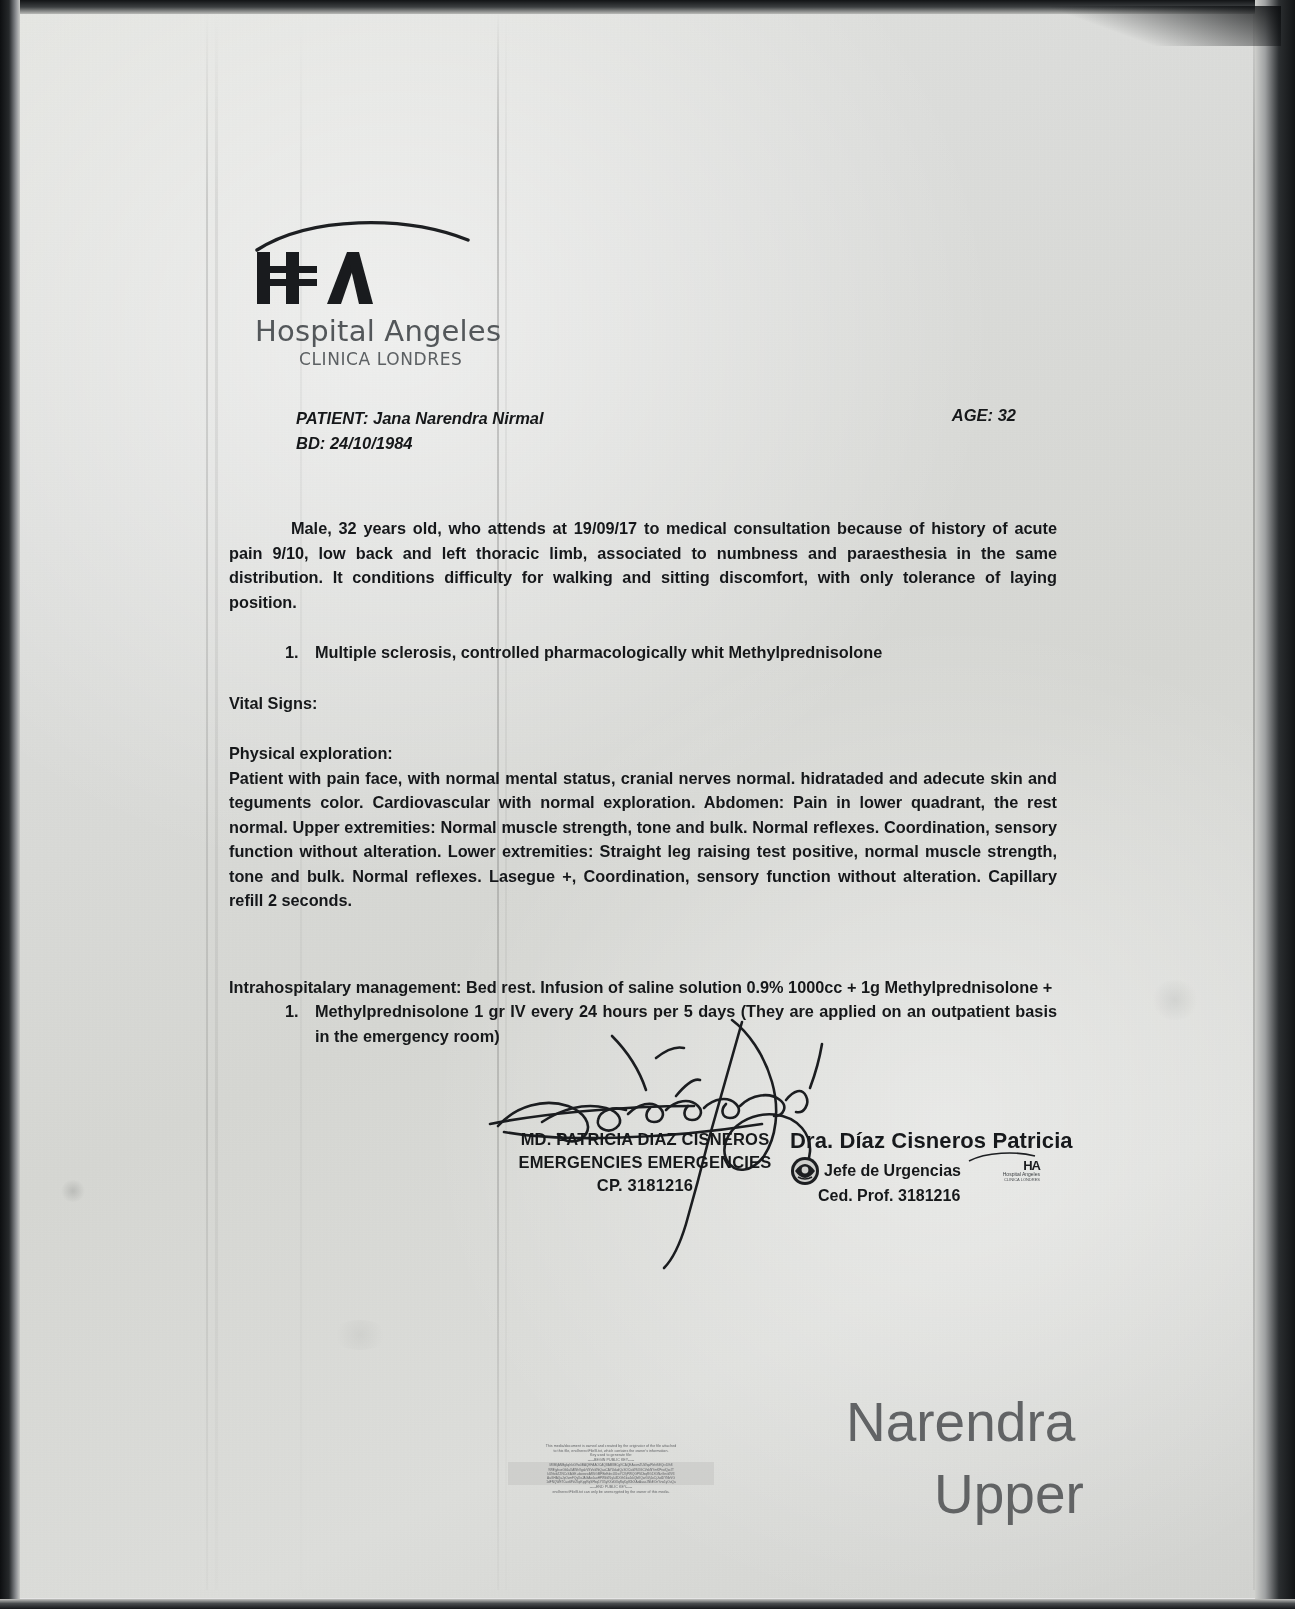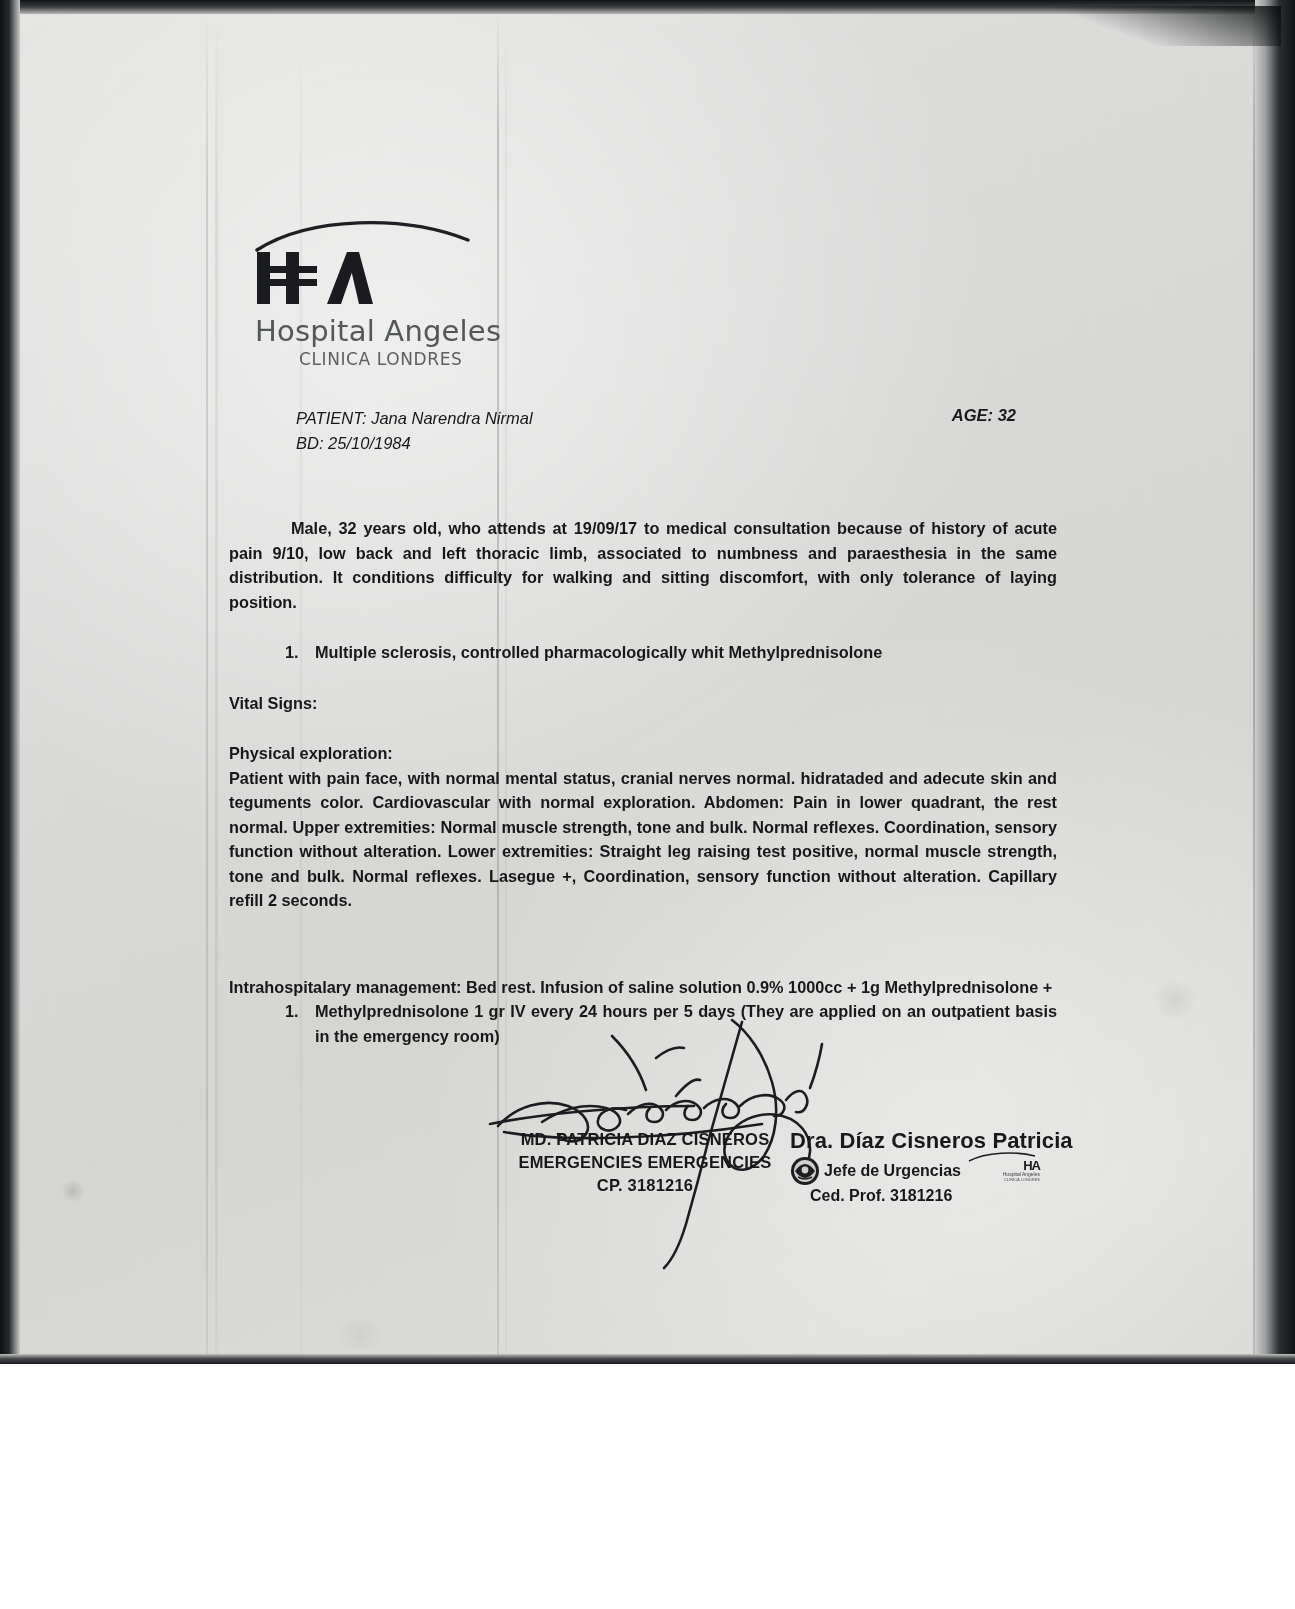--- a/index.html
+++ b/index.html
@@ -3,23 +3,23 @@
 <meta charset="utf-8">
 <style>
   html, body {
     margin: 0;
     padding: 0;
     background: #ffffff;
   }
   .page {
     position: relative;
     width: 1295px;
-    height: 1364px;
+    height: 1609px;
     overflow: hidden;
-    background: #5eead4;
+    background: #e5e5e5;
     font-family: "Liberation Sans", sans-serif;
   }
   
   .scan-bg {
     position: absolute;
     left: 18px; top: 8px;
     width: 1240px; height: 1590px;
     background:
       radial-gradient(ellipse 70% 50% at 30% 20%, rgba(255,255,255,0.55), rgba(255,255,255,0) 70%),
       radial-gradient(ellipse 60% 45% at 75% 70%, rgba(255,255,255,0.40), rgba(255,255,255,0) 70%),
@@ -97,21 +97,21 @@
     color: #5c6063;
     letter-spacing: .6px;
     margin-top: 1px;
     margin-left: 44px;
     font-family: "DejaVu Sans", sans-serif;
   }
 
   
   .hdr { position: absolute; left: 296px; top: 406px; width: 720px; }
   .hdr-row { display: flex; justify-content: space-between; align-items: flex-start; }
-  .hdr-left { font-style: italic; font-weight: normal; font-size: 16.5px; line-height: 25px; }
+  .hdr-left { font-style: italic; font-weight: bold; font-size: 16.5px; line-height: 25px; }
   .hdr-right { font-style: italic; font-weight: bold; font-size: 16.5px; }
 
   
   .body { position: absolute; left: 229px; top: 516px; width: 828px; }
   p.para {
     margin: 0;
     font-size: 16.3px;
     font-weight: bold;
     line-height: 24.5px;
     text-align: justify;
@@ -147,21 +147,21 @@
   }
   .stamp {
     position: absolute; left: 790px; top: 1128px; width: 250px;
   }
   .stamp-name {
     font-size: 22px; font-weight: bold; color: #17191c;
     letter-spacing: .1px; white-space: nowrap;
   }
   .stamp-row { display: flex; align-items: center; margin-top: 2px; }
   .stamp-role { font-size: 16px; font-weight: bold; margin-left: 4px; }
-  .stamp-ced { font-size: 16px; font-weight: bold; margin-left: 20px; margin-top: 1px; }
+  .stamp-ced { font-size: 16px; font-weight: bold; margin-left: 28px; margin-top: 1px; }
   .seal { width: 30px; height: 30px; display:block; }
   .mini-logo { position:absolute; right: 0px; top: 22px; width: 72px; text-align:right;}
   .mini-arc { display:block; width: 68px; height: 12px; }
   .mini-ha { font-size: 13px; font-weight: 900; color:#1b1d20; letter-spacing:-1px; line-height:10px; margin-top:-1px;}
   .mini-sub { font-size: 5px; color:#3a3d40; line-height:6px; }
   .mini-sub2 { font-size: 4px; color:#4a4d50; line-height:5px; }
 
   
   .watermark {
     position: absolute; left: 846px; top: 1386px;
@@ -223,21 +223,21 @@
         <polygon points="92,2 104,2 118,54 104,54" fill="#191b1e"></polygon>
       </svg>
       <div class="logo-name">Hospital Angeles</div>
       <div class="logo-sub">CLINICA LONDRES</div>
     </div>
 
     <div class="hdr">
       <div class="hdr-row">
         <div class="hdr-left">
           <div>PATIENT: Jana Narendra Nirmal</div>
-          <div>BD: 25/10/1984</div>
+          <div>BD: 24/10/1984</div>
         </div>
         <div class="hdr-right">AGE: 32</div>
       </div>
     </div>
 
     <div class="body">
 
       <p class="para indent-first">Male, 32 years old, who attends at 19/09/17 to medical consultation because of history of acute pain 9/10, low back and left thoracic limb, associated to numbness and paraesthesia in the same distribution. It conditions difficulty for walking and sitting discomfort, with only tolerance of laying position.</p>
 
       <div class="gap-md"></div>

